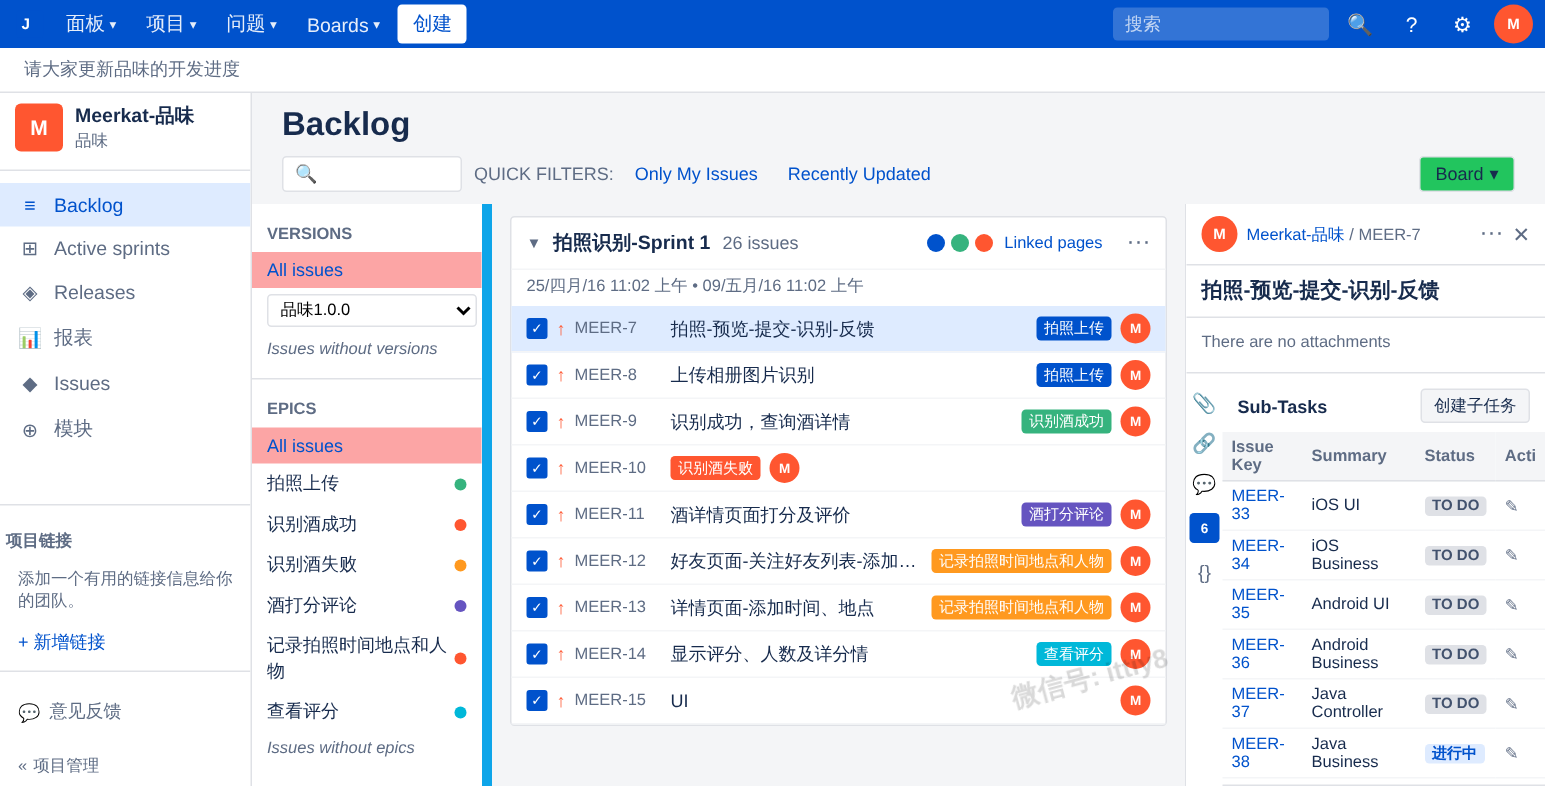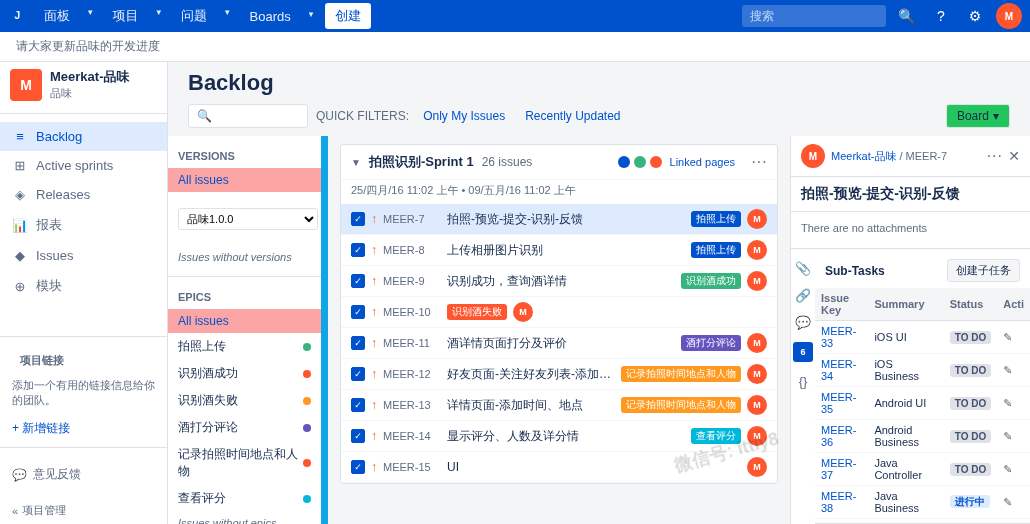--- a/index.html
+++ b/index.html
@@ -19,21 +19,21 @@
       z-index: 100;
     }
     .top-nav-logo { width: 24px; height: 24px; display: flex; align-items: center; justify-content: center; }
     .top-nav-logo svg { width: 18px; height: 18px; }
     .nav-item {
       padding: 4px 8px;
       border-radius: 3px;
       cursor: pointer;
       font-size: 13px;
       color: rgba(255,255,255,0.9);
-      display: flex; align-items: flex-start; gap: 18px;
+      display: flex; align-items: center; gap: 3px;
     }
     .nav-item .chevron { font-size: 9px; }
     .nav-create {
       background: #fff;
       color: #0052cc;
       padding: 4px 10px;
       border-radius: 3px;
       cursor: pointer;
       font-size: 13px;
       font-weight: 500;
@@ -109,21 +109,21 @@
       align-items: center;
       gap: 8px;
       padding: 7px 12px;
       cursor: pointer;
       color: #5e6c84;
       font-size: 13px;
       border-radius: 0;
     }
     .sidebar-item.active { background: #deebff; color: #0052cc; font-weight: 500; }
     .sidebar-item .si-icon { width: 16px; text-align: center; font-size: 13px; }
-    .sidebar-section { padding: 12px 20px 4px; font-size: 11px; font-weight: 600; color: #5e6c84; text-transform: uppercase; }
+    .sidebar-section { padding: 12px 4px 4px; font-size: 11px; font-weight: 600; color: #5e6c84; text-transform: uppercase; }
     .sidebar-divider { border: none; border-top: 1px solid #dfe1e6; margin: 4px 0; }
     .sidebar-add-link {
       display: flex; align-items: center; gap: 6px;
       padding: 6px 12px;
       cursor: pointer; color: #0052cc; font-size: 12px;
     }
     .sidebar-desc { padding: 6px 12px; font-size: 11px; color: #5e6c84; }
     .sidebar-footer { padding: 8px 12px; }
     .sidebar-footer-item { display: flex; align-items: center; gap: 6px; padding: 6px 0; cursor: pointer; color: #5e6c84; font-size: 12px; }
 
@@ -188,21 +188,21 @@
     .fp-item-dot {
       width: 8px; height: 8px; border-radius: 50%;
       flex-shrink: 0;
     }
     .fp-select {
       width: 140px;
       border: 1px solid #dfe1e6;
       border-radius: 3px;
       padding: 3px 4px;
       font-size: 11px;
-      margin: 16px 10px;
+      margin: 4px 10px;
       background: #fff;
     }
     .fp-no-versions { padding: 5px 10px; font-size: 11px; color: #5e6c84; font-style: italic; }
 
     
     .backlog-main {
       flex: 1;
       overflow-y: auto;
       padding: 8px 12px;
       background: #f4f5f7;

